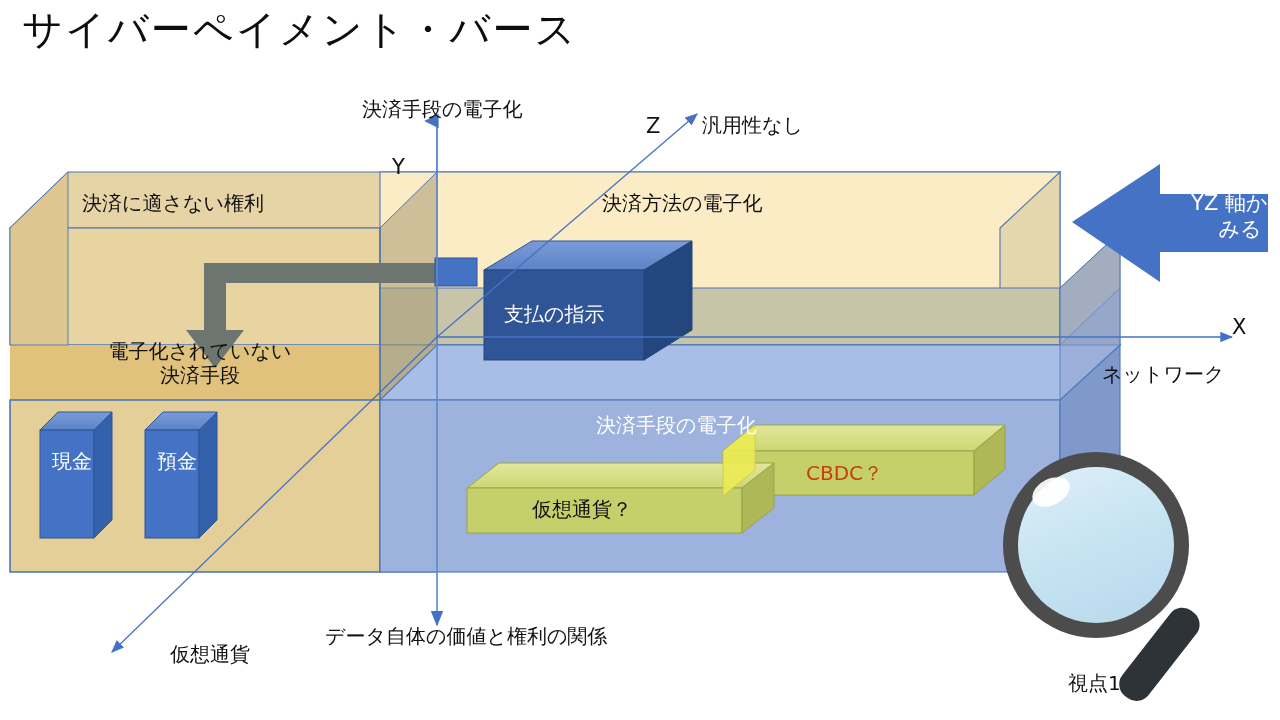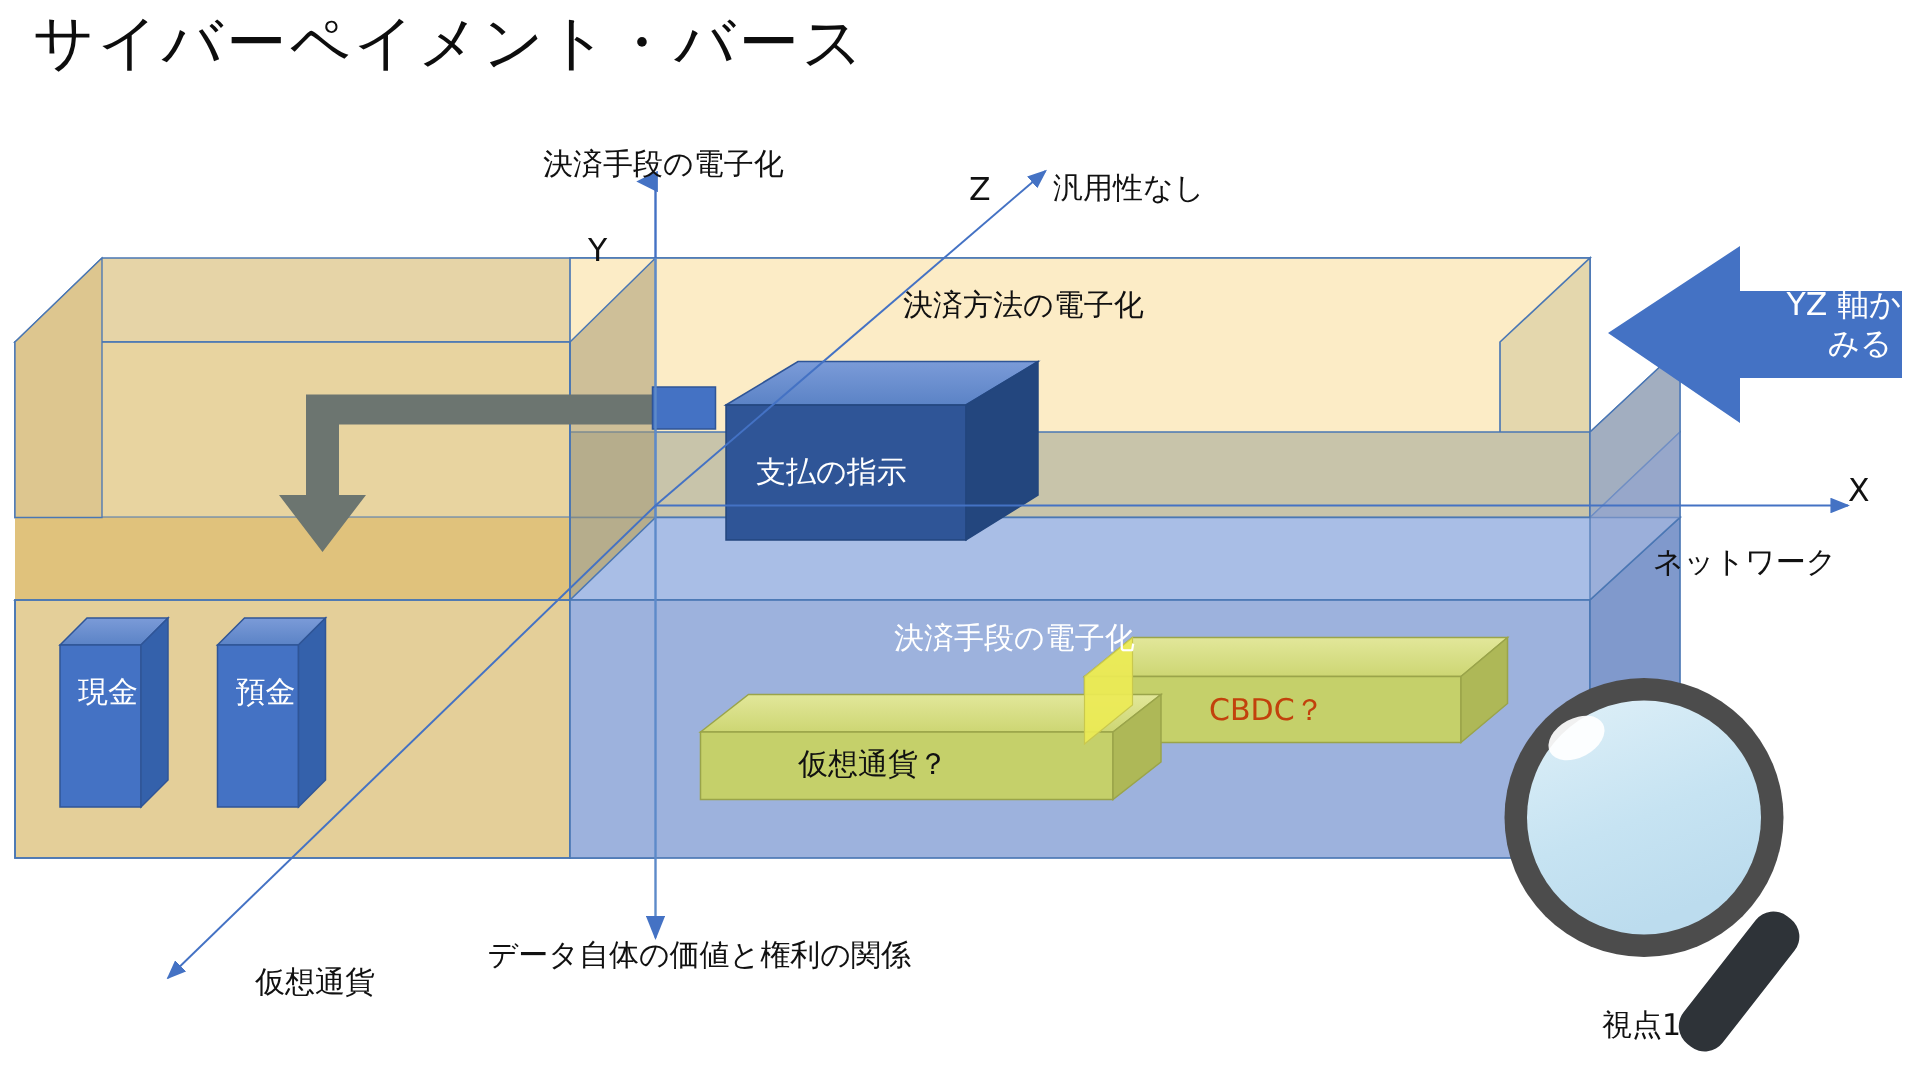--- a/index.html
+++ b/index.html
@@ -158,21 +158,24 @@
   <div class="lbl axname" style="left:392px;top:155px;">Y</div>
   <div class="lbl axdesc" style="left:325px;top:625px;">データ自体の価値と権利の関係</div>
 
   <div class="lbl axname" style="left:646px;top:114px;">Z</div>
   <div class="lbl axdesc" style="left:702px;top:114px;">汎用性なし</div>
   <div class="lbl axdesc" style="left:170px;top:643px;">仮想通貨</div>
 
   <div class="lbl axname" style="left:1232px;top:315px;">X</div>
   <div class="lbl axdesc" style="left:1102px;top:363px;">ネットワーク</div>
 
+  <div class="lbl boxtxt" style="left:82px;top:192px;">決済に適さない権利</div>
   <div class="lbl boxtxt" style="left:602px;top:192px;">決済方法の電子化</div>
+  <div class="lbl boxtxt ctr" style="left:60px;top:340px;width:280px;">電子化されていない
+決済手段</div>
   <div class="lbl boxtxt whtxt" style="left:596px;top:414px;">決済手段の電子化</div>
 
   <div class="lbl cubetxt" style="left:52px;top:450px;width:30px;">現金</div>
   <div class="lbl cubetxt" style="left:157px;top:450px;width:30px;">預金</div>
   <div class="lbl cubetxt" style="left:504px;top:303px;">支払の指示</div>
   <div class="lbl cubetxt" style="left:532px;top:498px;color:#111;">仮想通貨？</div>
   <div class="lbl cubetxt" style="left:806px;top:462px;color:#c2410c;">CBDC？</div>
 
   <div class="lbl arrowtxt" style="left:1152px;top:190px;width:112px;margin-left:32px;">YZ 軸から
 みる</div>

